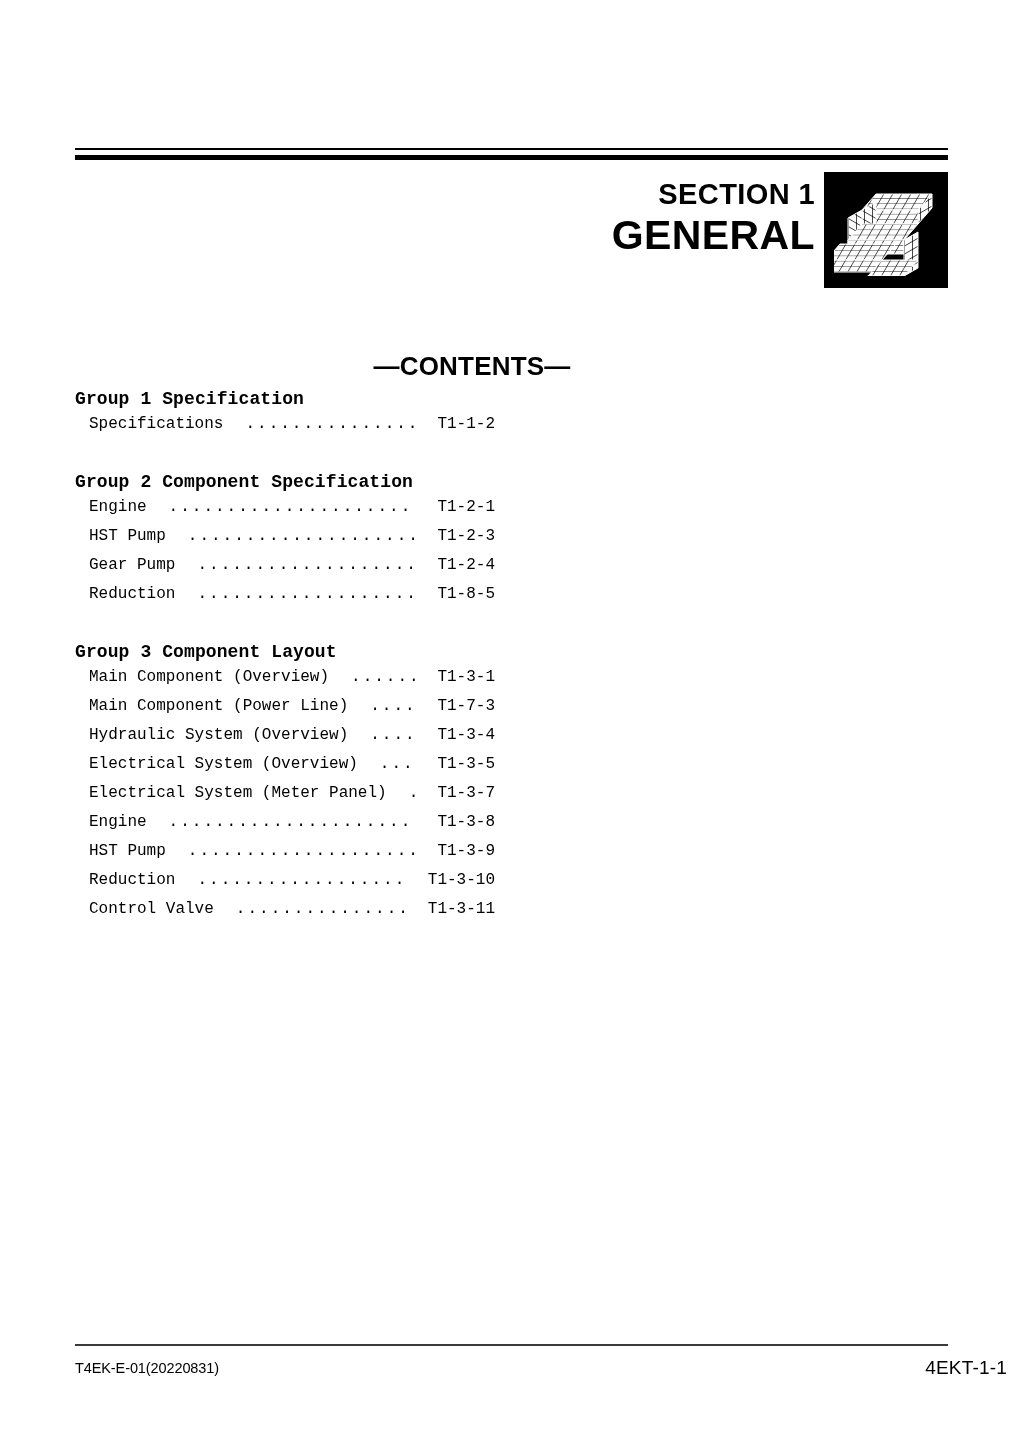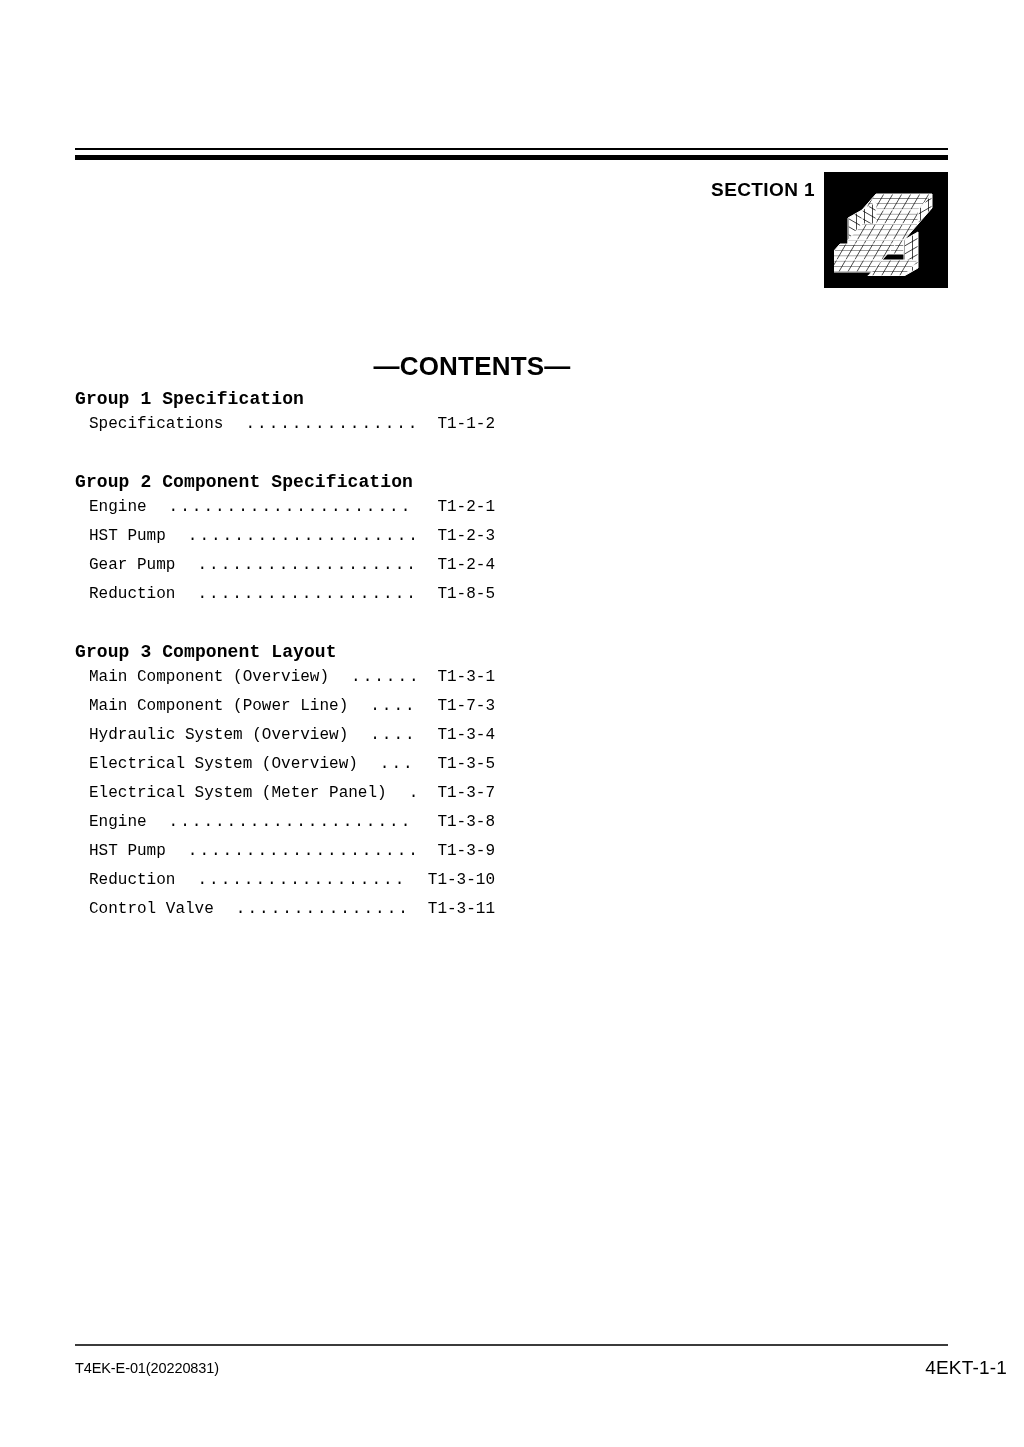--- a/index.html
+++ b/index.html
@@ -43,21 +43,21 @@
 
   
   .section-title-block {
     position: absolute;
     right: 209px;     
     top: 180px;
     text-align: right;
     line-height: 1.0;
   }
   .section-label {
-    font-size: 19px;
+    font-size: 29px;
     font-weight: bold;
     letter-spacing: 0.4px;
     white-space: nowrap;
     margin-bottom: 6px;
   }
   .section-name {
     font-size: 41px;
     font-weight: bold;
     letter-spacing: 0.4px;
     white-space: nowrap;
@@ -180,20 +180,21 @@
 </head>
 <body>
 
 <div class="page">
 
   <div class="header-rule header-rule-thin"></div>
   <div class="header-rule header-rule-thick"></div>
 
   <div class="section-title-block">
     <div class="section-label">SECTION 1</div>
+    <div class="section-name">GENERAL</div>
   </div>
 
   <div class="logo-box">
     <svg viewBox="0 0 124 116" xmlns="http://www.w3.org/2000/svg">
       <defs>
 
         <pattern id="hatchTop" width="9" height="9" patternUnits="userSpaceOnUse" patternTransform="skewX(-30) scale(1,0.58)">
           <rect width="9" height="9" fill="#ffffff"></rect>
           <path d="M0 0 H9 M0 0 V9" stroke="#000000" stroke-width="1.4"></path>
         </pattern>

